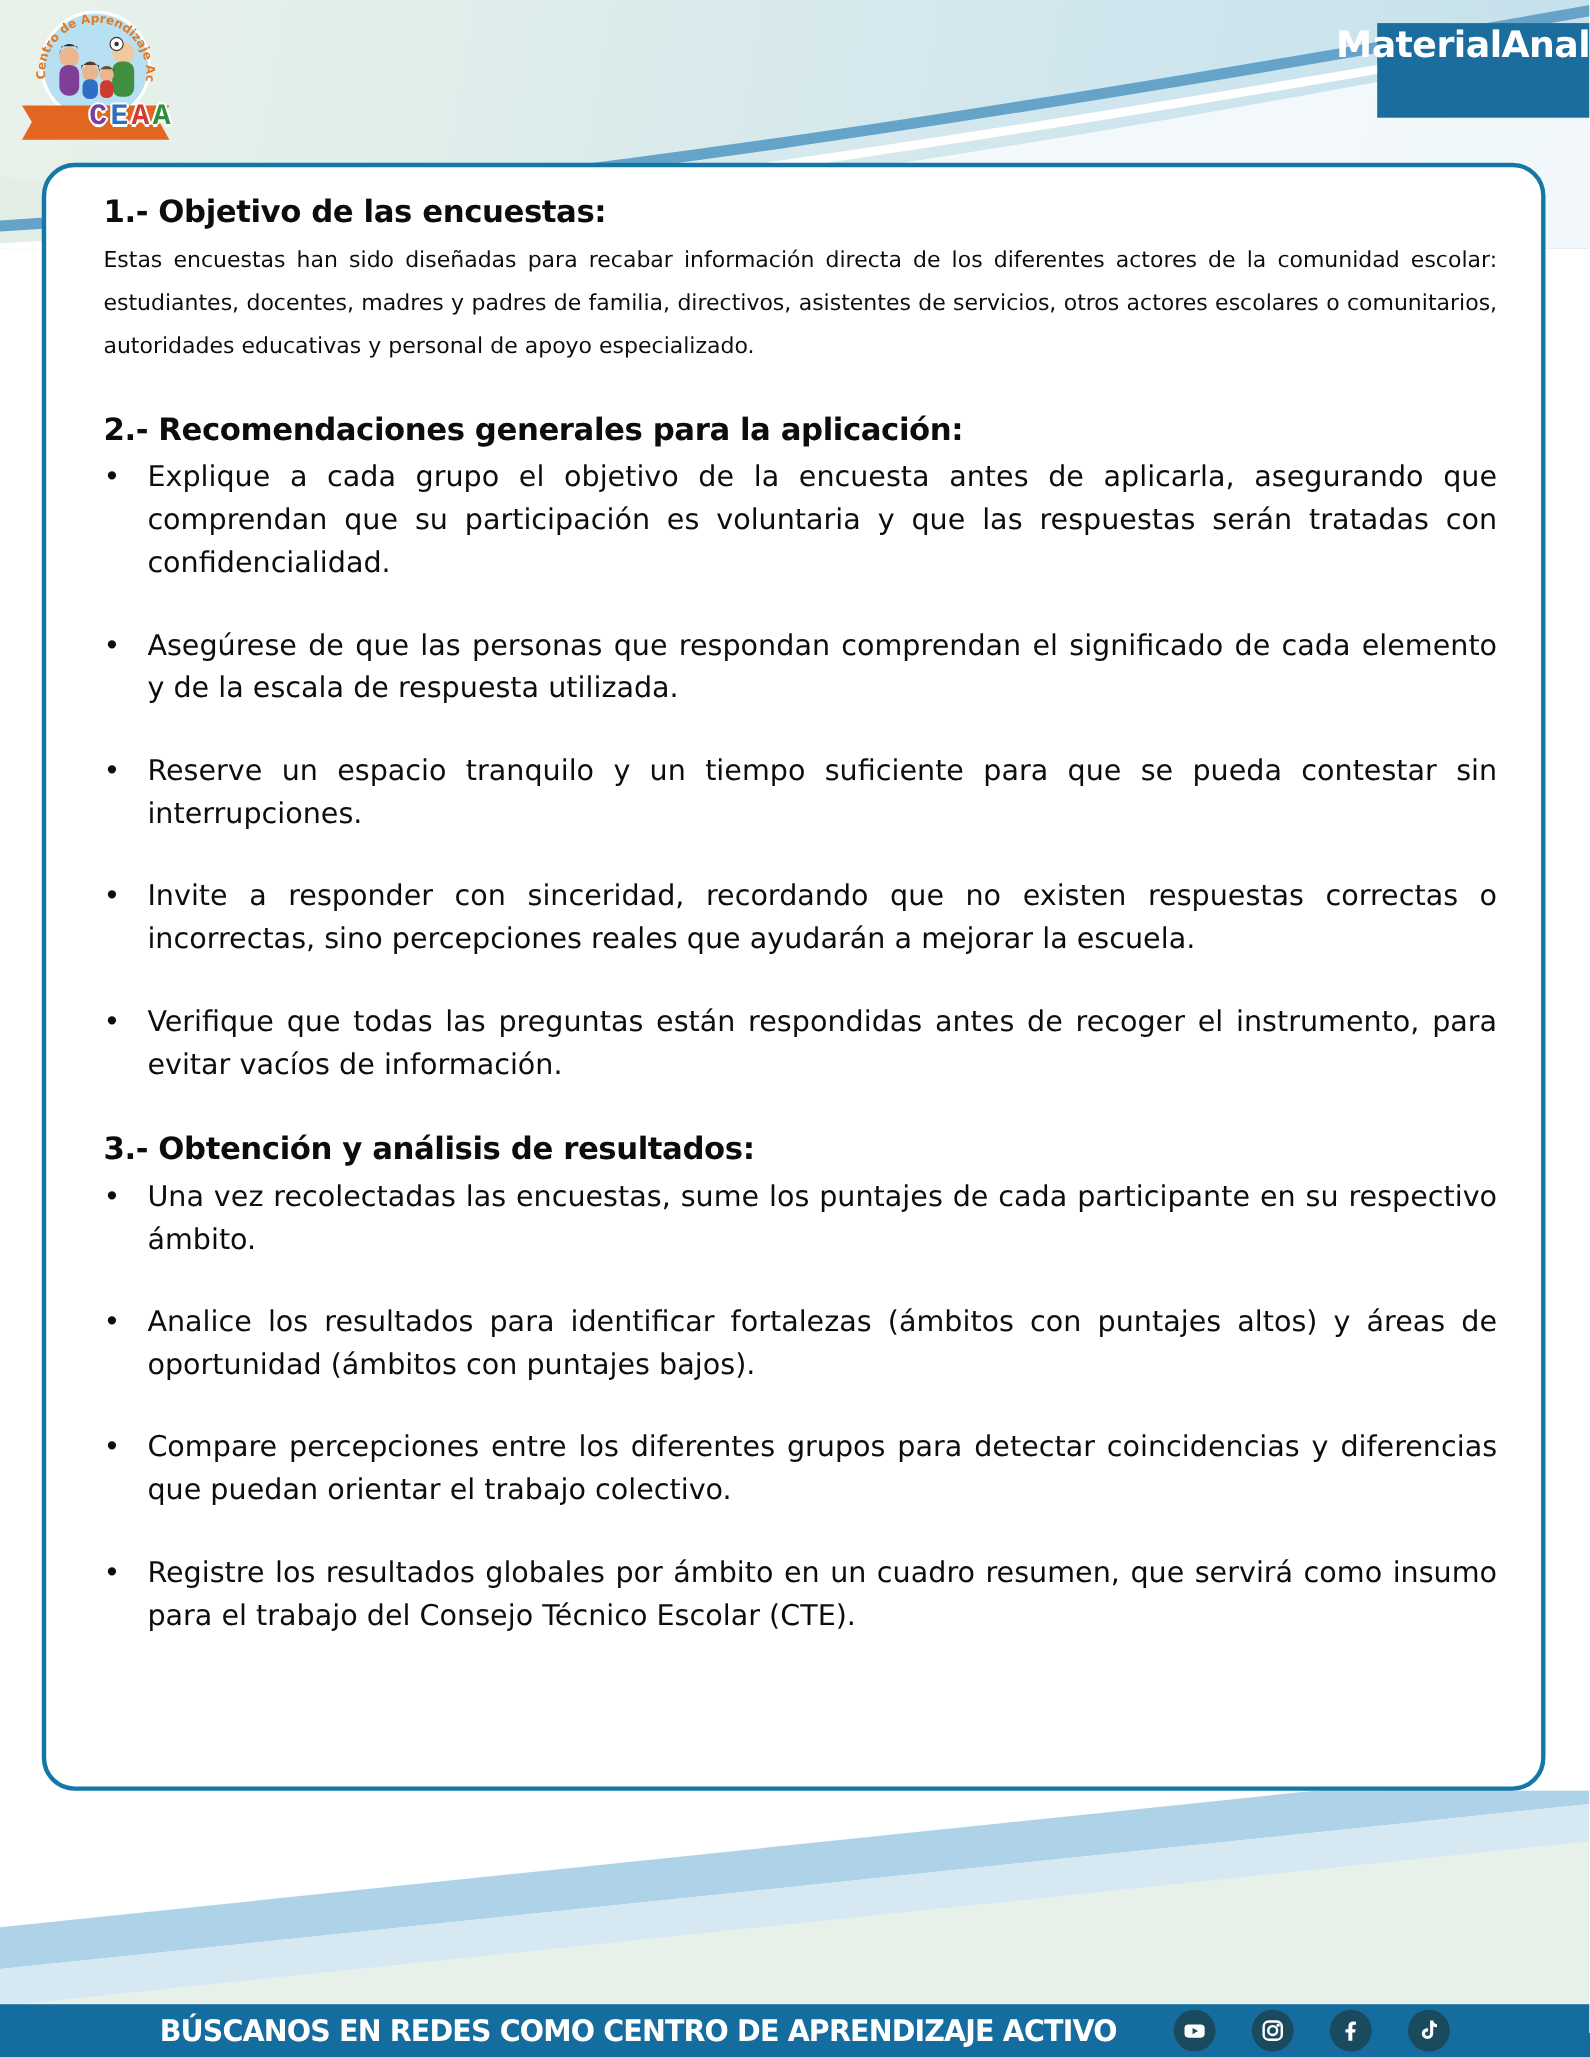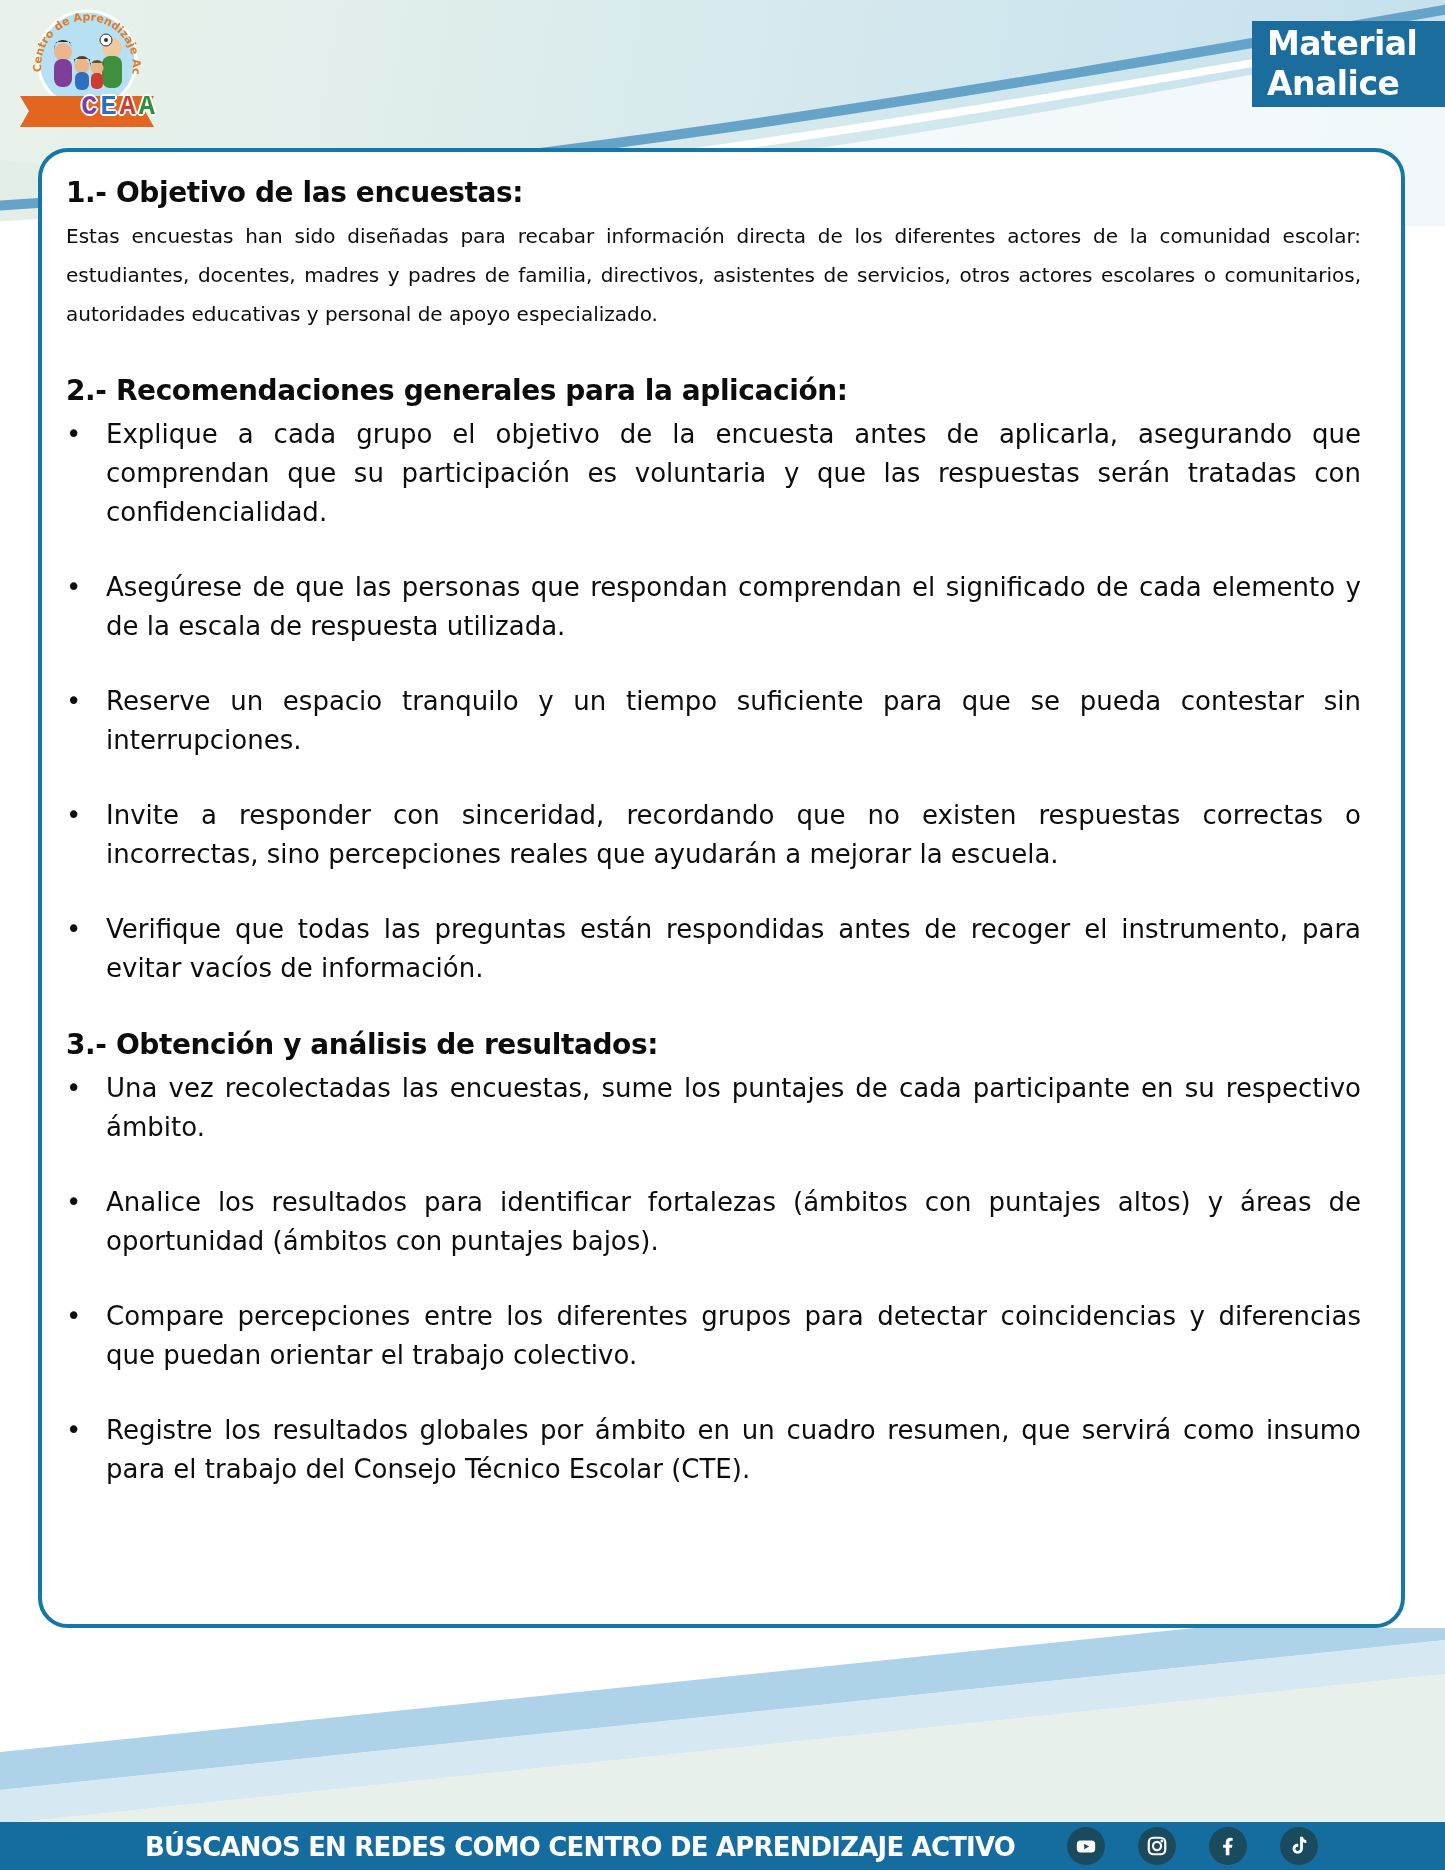--- a/index.html
+++ b/index.html
@@ -7,34 +7,34 @@
        font-family:"DejaVu Sans","Liberation Sans",sans-serif;color:#101010;}
 
   
   .header{position:absolute;left:0;top:0;width:1445px;height:226px;
           background:linear-gradient(100deg,#e9f2ea 0%,#ddecec 35%,#cfe6ee 70%,#c5e0ec 100%);}
   .header svg{position:absolute;left:0;top:0;}
   .title-wrap{position:absolute;left:165px;top:24px;width:1075px;text-align:center;z-index:3;}
   .title-line{font-size:32px;font-weight:800;letter-spacing:-0.5px;line-height:41px;color:#0c0c0c;
               transform:scaleX(0.99);}
   .badge{position:absolute;right:0;top:21px;width:193px;height:86px;background:#1b6d9e;z-index:3;
-         display:flex;flex-direction:column;justify-content:center;padding-left:15px;box-sizing:border-box;}
+         display:flex;flex-direction:row;justify-content:center;padding-left:15px;box-sizing:border-box;}
   .badge span{color:#fff;font-size:33px;font-weight:700;line-height:40px;letter-spacing:-0.5px;}
 
   
   .logo{position:absolute;left:16px;top:6px;width:142px;height:124px;z-index:4;}
   .ceaa{position:absolute;left:0px;top:86px;width:142px;text-align:right;letter-spacing:3px;font-family:Liberation Mono, monospace;}
   .ceaa span{font-size:27px;font-weight:900;
     text-shadow:-2px 0 #fff,2px 0 #fff,0 -2px #fff,0 2px #fff,-1px -1px #fff,1px 1px #fff,-1px 1px #fff,1px -1px #fff;}
   .ceaa .l0{color:#7b3fa0}.ceaa .l1{color:#2f6fc1}.ceaa .l2{color:#d23b31}.ceaa .l3{color:#2f8f3f}
 
   
   .content-box{position:absolute;left:38px;top:148px;width:1367px;height:1480px;background:#fff;
                border:4px solid #1577a7;border-radius:30px;box-sizing:border-box;
-               padding:24px 40px 26px 24px;z-index:2;}
+               padding:24px 40px 26px 52px;z-index:2;}
   .sec-head{font-size:28px;font-weight:800;letter-spacing:-0.4px;margin:0 0 8px 0;color:#0c0c0c;}
   .sec-head.mt{margin-top:40px;}
   p.body{font-size:20px;line-height:39px;text-align:justify;margin:0 0 39px 0;color:#0d0d0d;}
   p.body:last-of-type{margin-bottom:0;}
   ul.blts{list-style:none;margin:0;padding:0;}
   ul.blts li{display:flex;margin:0 0 36px 0;}
   ul.blts li:last-child{margin-bottom:0;}
   .blt{width:40px;flex:0 0 40px;font-size:26px;line-height:39px;color:#0d0d0d;}
   .btxt{flex:1;font-size:26px;line-height:39px;text-align:justify;color:#0d0d0d;}
 

